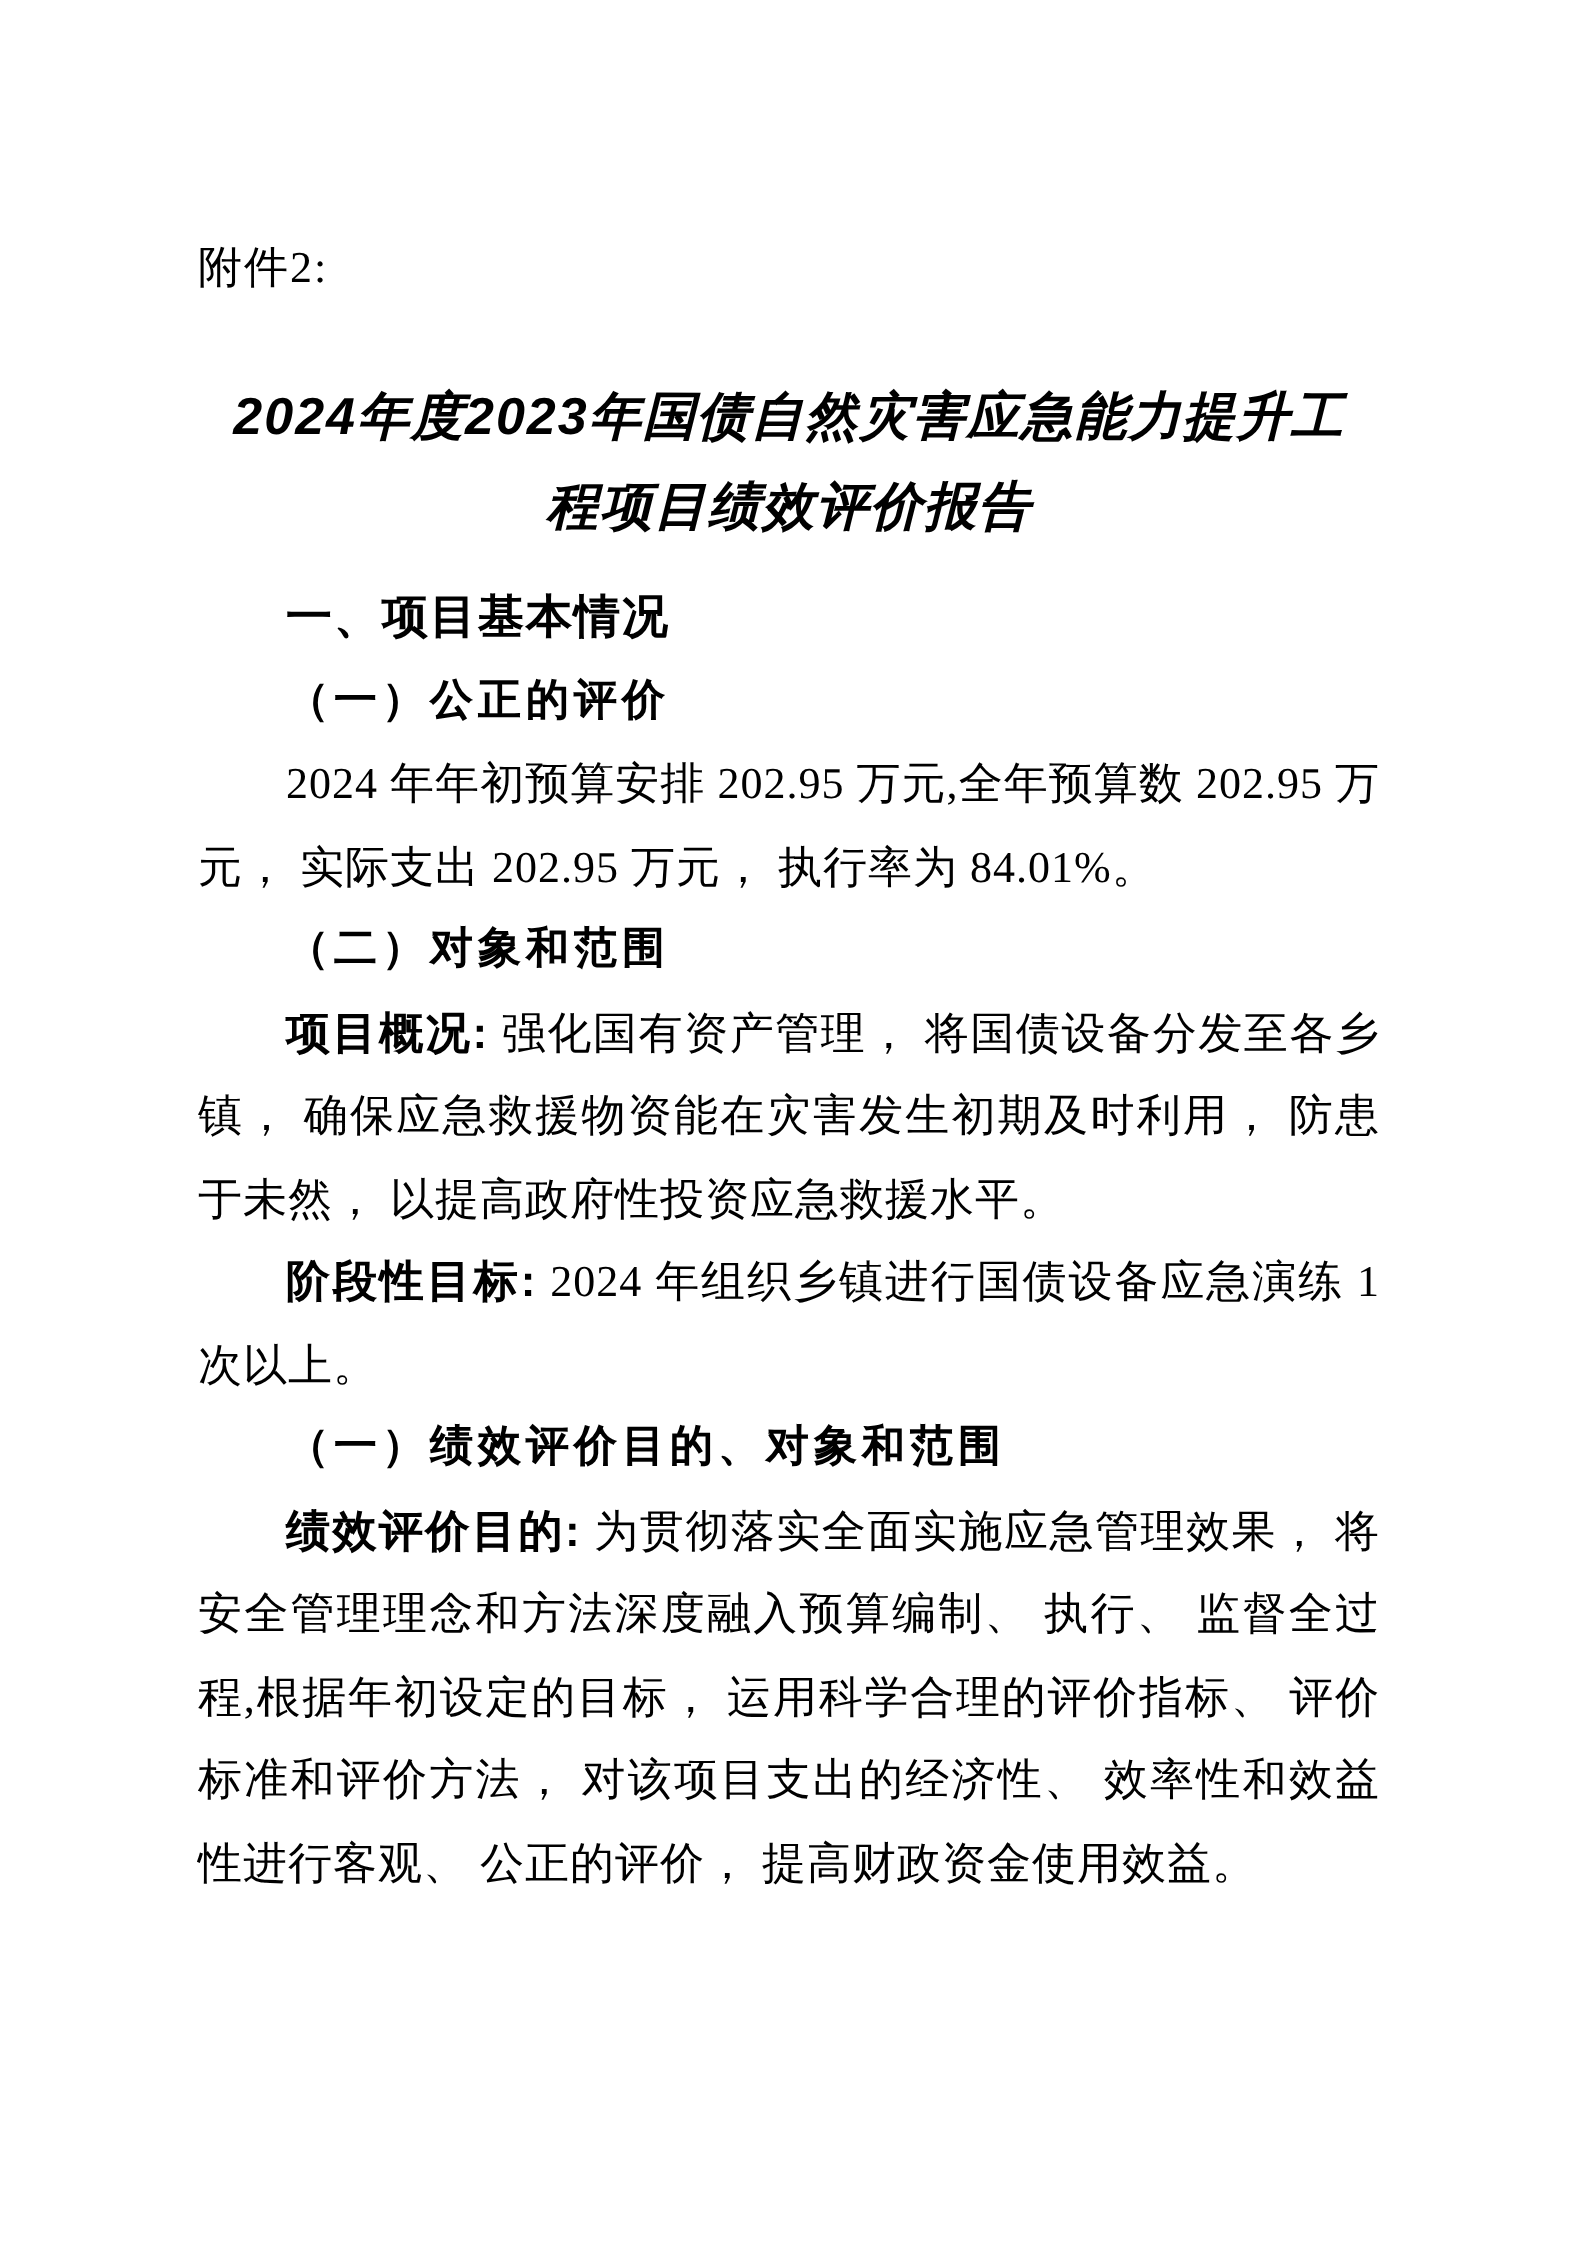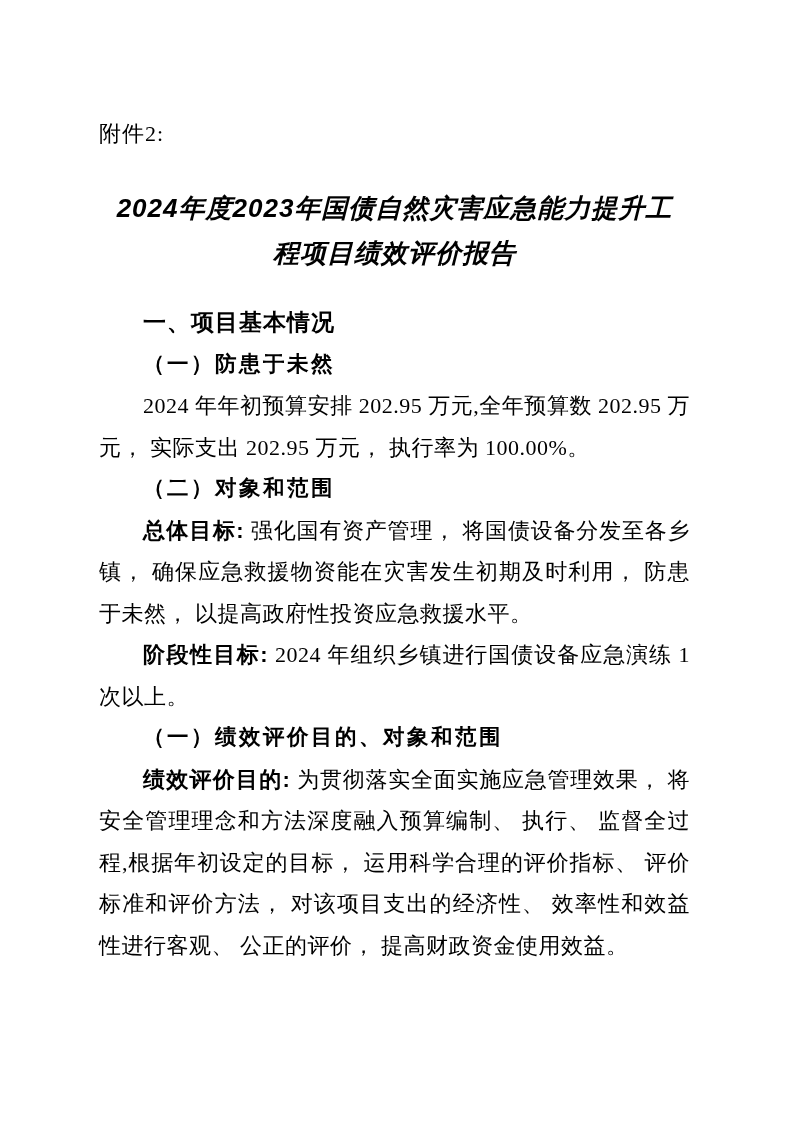--- a/index.html
+++ b/index.html
@@ -31,21 +31,21 @@
     margin-top: 38px;
     font-family: "Liberation Sans", "DejaVu Sans", sans-serif;
     font-weight: 700;
     font-size: 26px;
     line-height: 45px;
     text-align: center;
     letter-spacing: 1px;
     font-style: italic;
   }
   .doc-body {
-    margin-top: 26px;
+    margin-top: 12px;
     font-family: "Liberation Serif", "DejaVu Serif", serif;
     font-size: 22px;
     line-height: 41.5px;
     text-align: justify;
     text-justify: inter-character;
     letter-spacing: 0.5px;
   }
   .doc-body .h1,
   .doc-body .h2,
   .doc-body .para {
@@ -83,27 +83,27 @@
 
     <div class="title">
       <div>2024年度2023年国债自然灾害应急能力提升工</div>
       <div>程项目绩效评价报告</div>
     </div>
 
     <div class="doc-body">
 
       <div class="h1">一、项目基本情况</div>
 
-      <div class="h2">（一）防患于未然</div>
+      <div class="h2">（一）公正的评价</div>
 
-      <p class="para"><span>2024 年年初预算安排 202.95 万元,全年预算数 202.95 万元， 实际支出 202.95 万元， 执行率为 100.00%。</span></p>
+      <p class="para"><span>2024 年年初预算安排 202.95 万元,全年预算数 202.95 万元， 实际支出 202.95 万元， 执行率为 84.01%。</span></p>
 
       <div class="h2">（二）对象和范围</div>
 
-      <p class="para"><span class="lead">总体目标:</span><span> 强化国有资产管理， 将国债设备分发至各乡镇， 确保应急救援物资能在灾害发生初期及时利用， 防患于未然， 以提高政府性投资应急救援水平。</span></p>
+      <p class="para"><span class="lead">项目概况:</span><span> 强化国有资产管理， 将国债设备分发至各乡镇， 确保应急救援物资能在灾害发生初期及时利用， 防患于未然， 以提高政府性投资应急救援水平。</span></p>
 
       <p class="para"><span class="lead">阶段性目标:</span><span> 2024 年组织乡镇进行国债设备应急演练 1 次以上。</span></p>
 
 
       <div class="h2">（一）绩效评价目的、对象和范围</div>
 
       <p class="para"><span class="lead">绩效评价目的:</span><span> 为贯彻落实全面实施应急管理效果， 将安全管理理念和方法深度融入预算编制、 执行、 监督全过程,根据年初设定的目标， 运用科学合理的评价指标、 评价标准和评价方法， 对该项目支出的经济性、 效率性和效益性进行客观、 公正的评价， 提高财政资金使用效益。</span></p>
 
     </div>
   </div>

